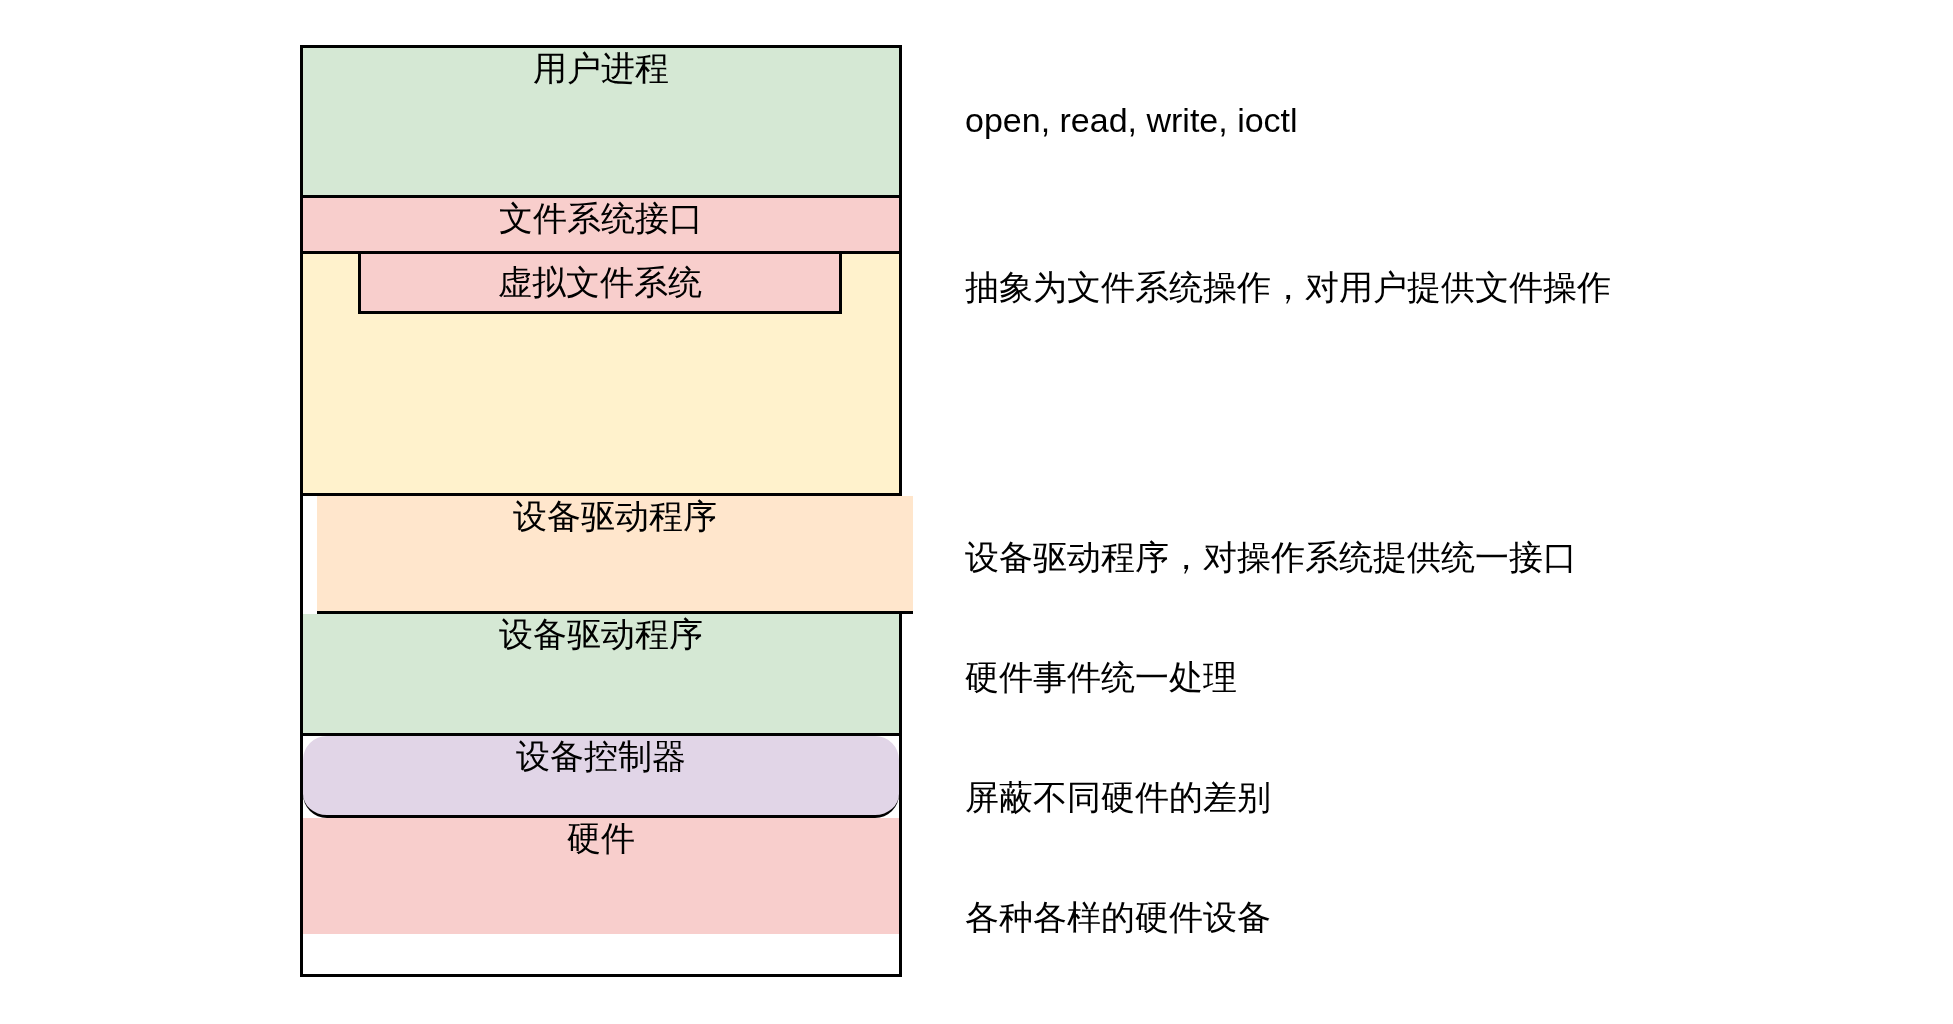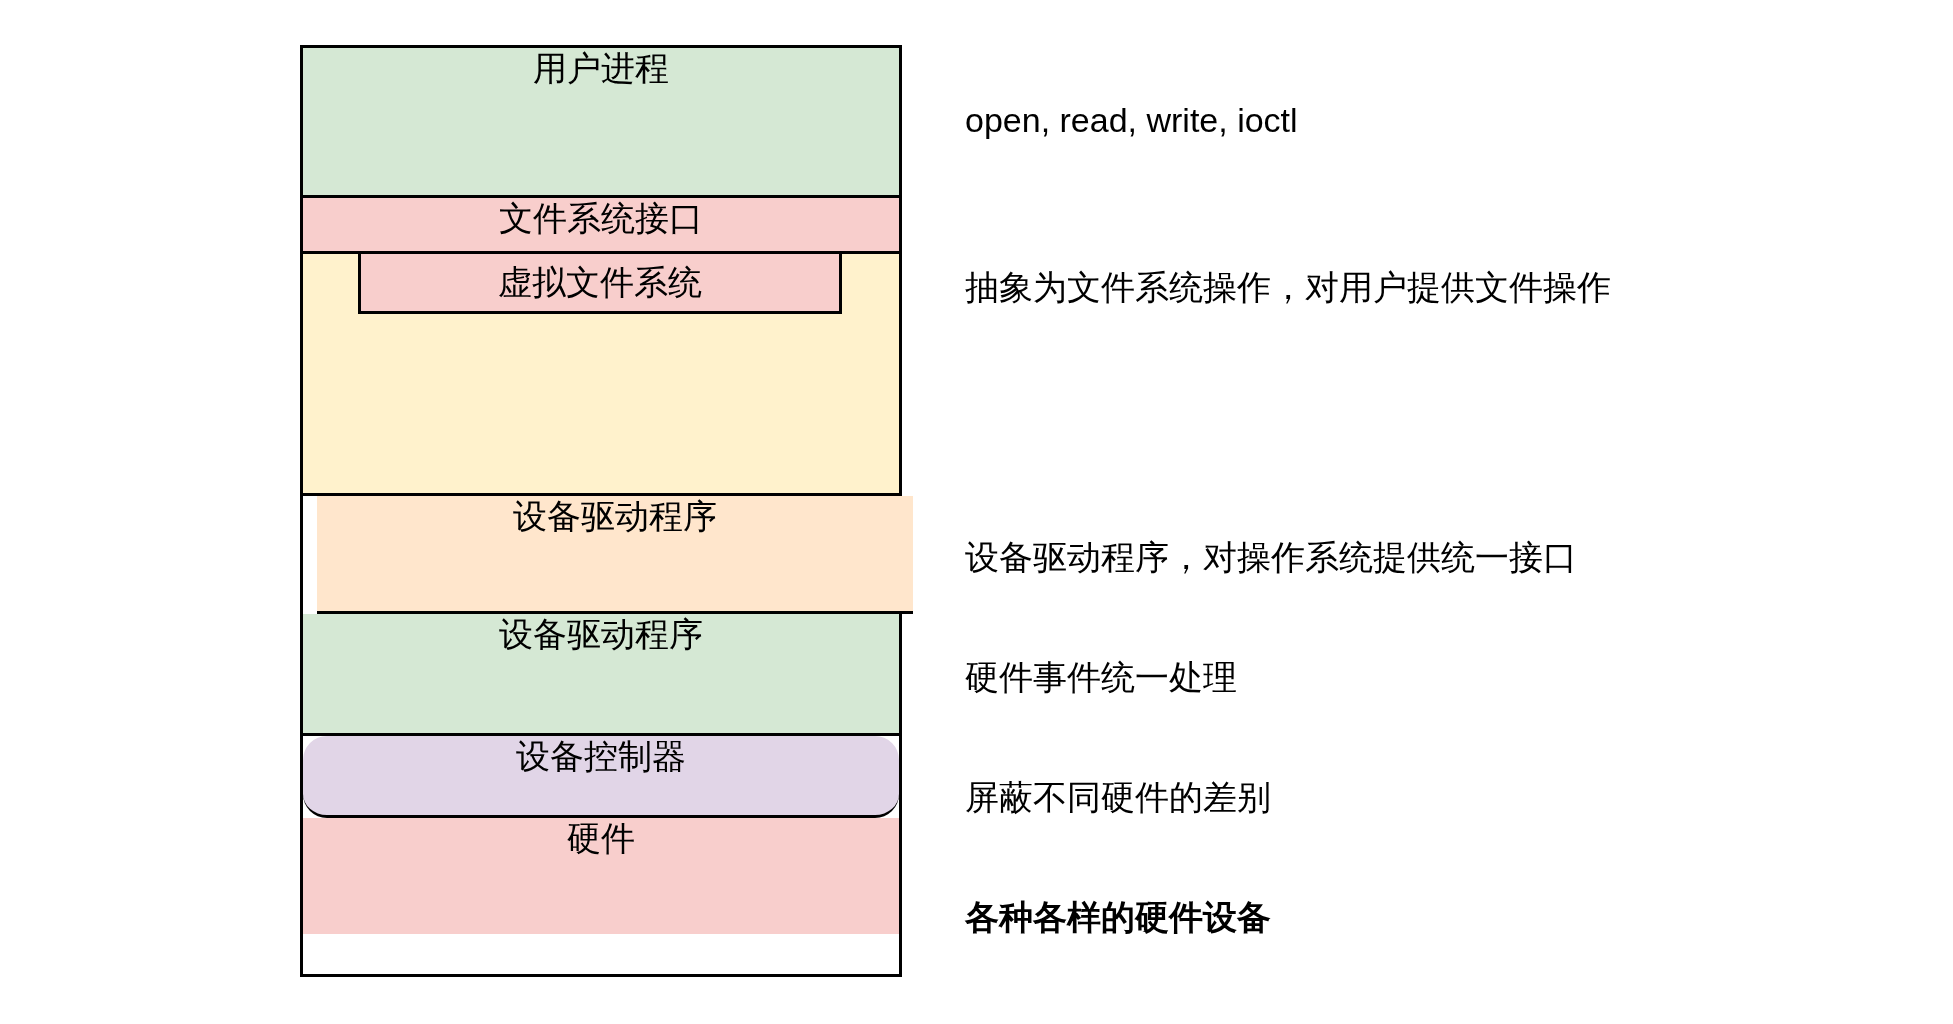--- a/index.html
+++ b/index.html
@@ -70,21 +70,21 @@
     line-height: 50px;
     font-size: 34px;
     color: #000000;
     white-space: nowrap;
   }
   .a1 { top: 95px;  }
   .a2 { top: 262px; }
   .a3 { top: 532px; }
   .a4 { top: 652px; }
   .a5 { top: 772px; }
-  .a6 { top: 892px; font-weight: bold; }
+  .a6 { top: 892px; }
 </style>
 </head>
 <body>
 
 <div class="canvas">
 
   <div class="stack">
 
     <div class="layer h-user-process" style="background-color: rgb(213, 232, 212);">
       <span class="layer-label">用户进程</span>

